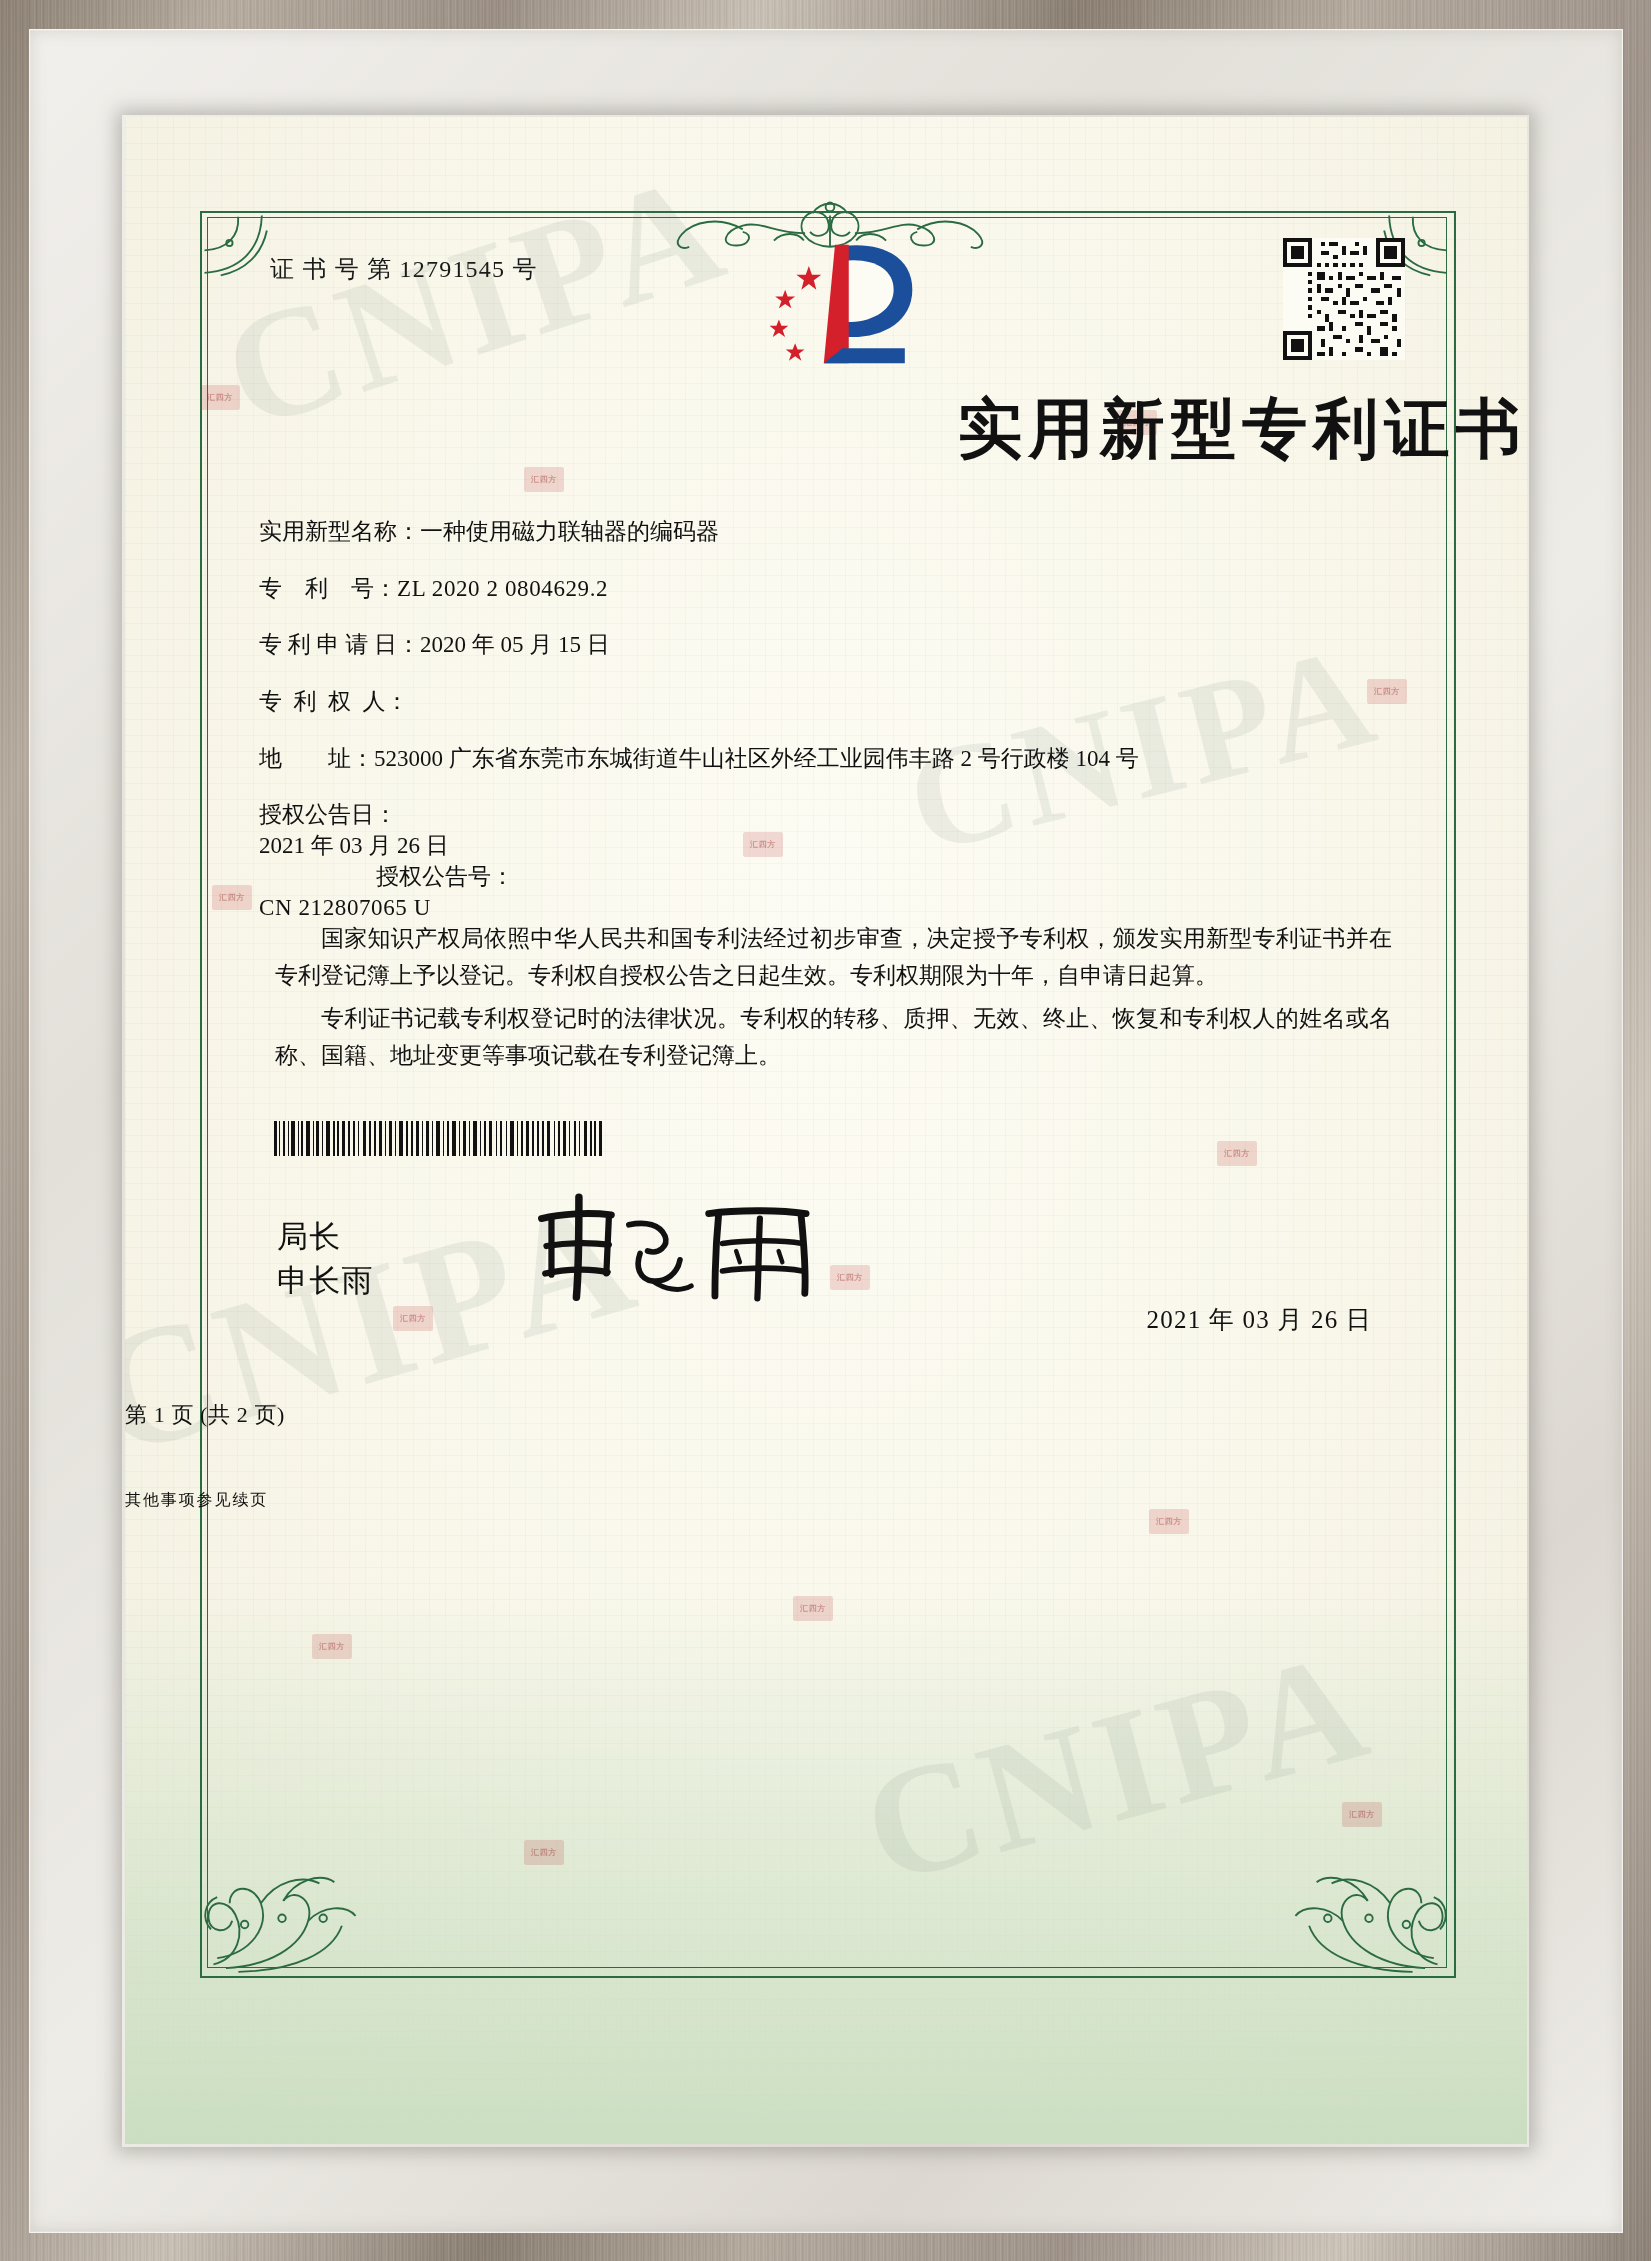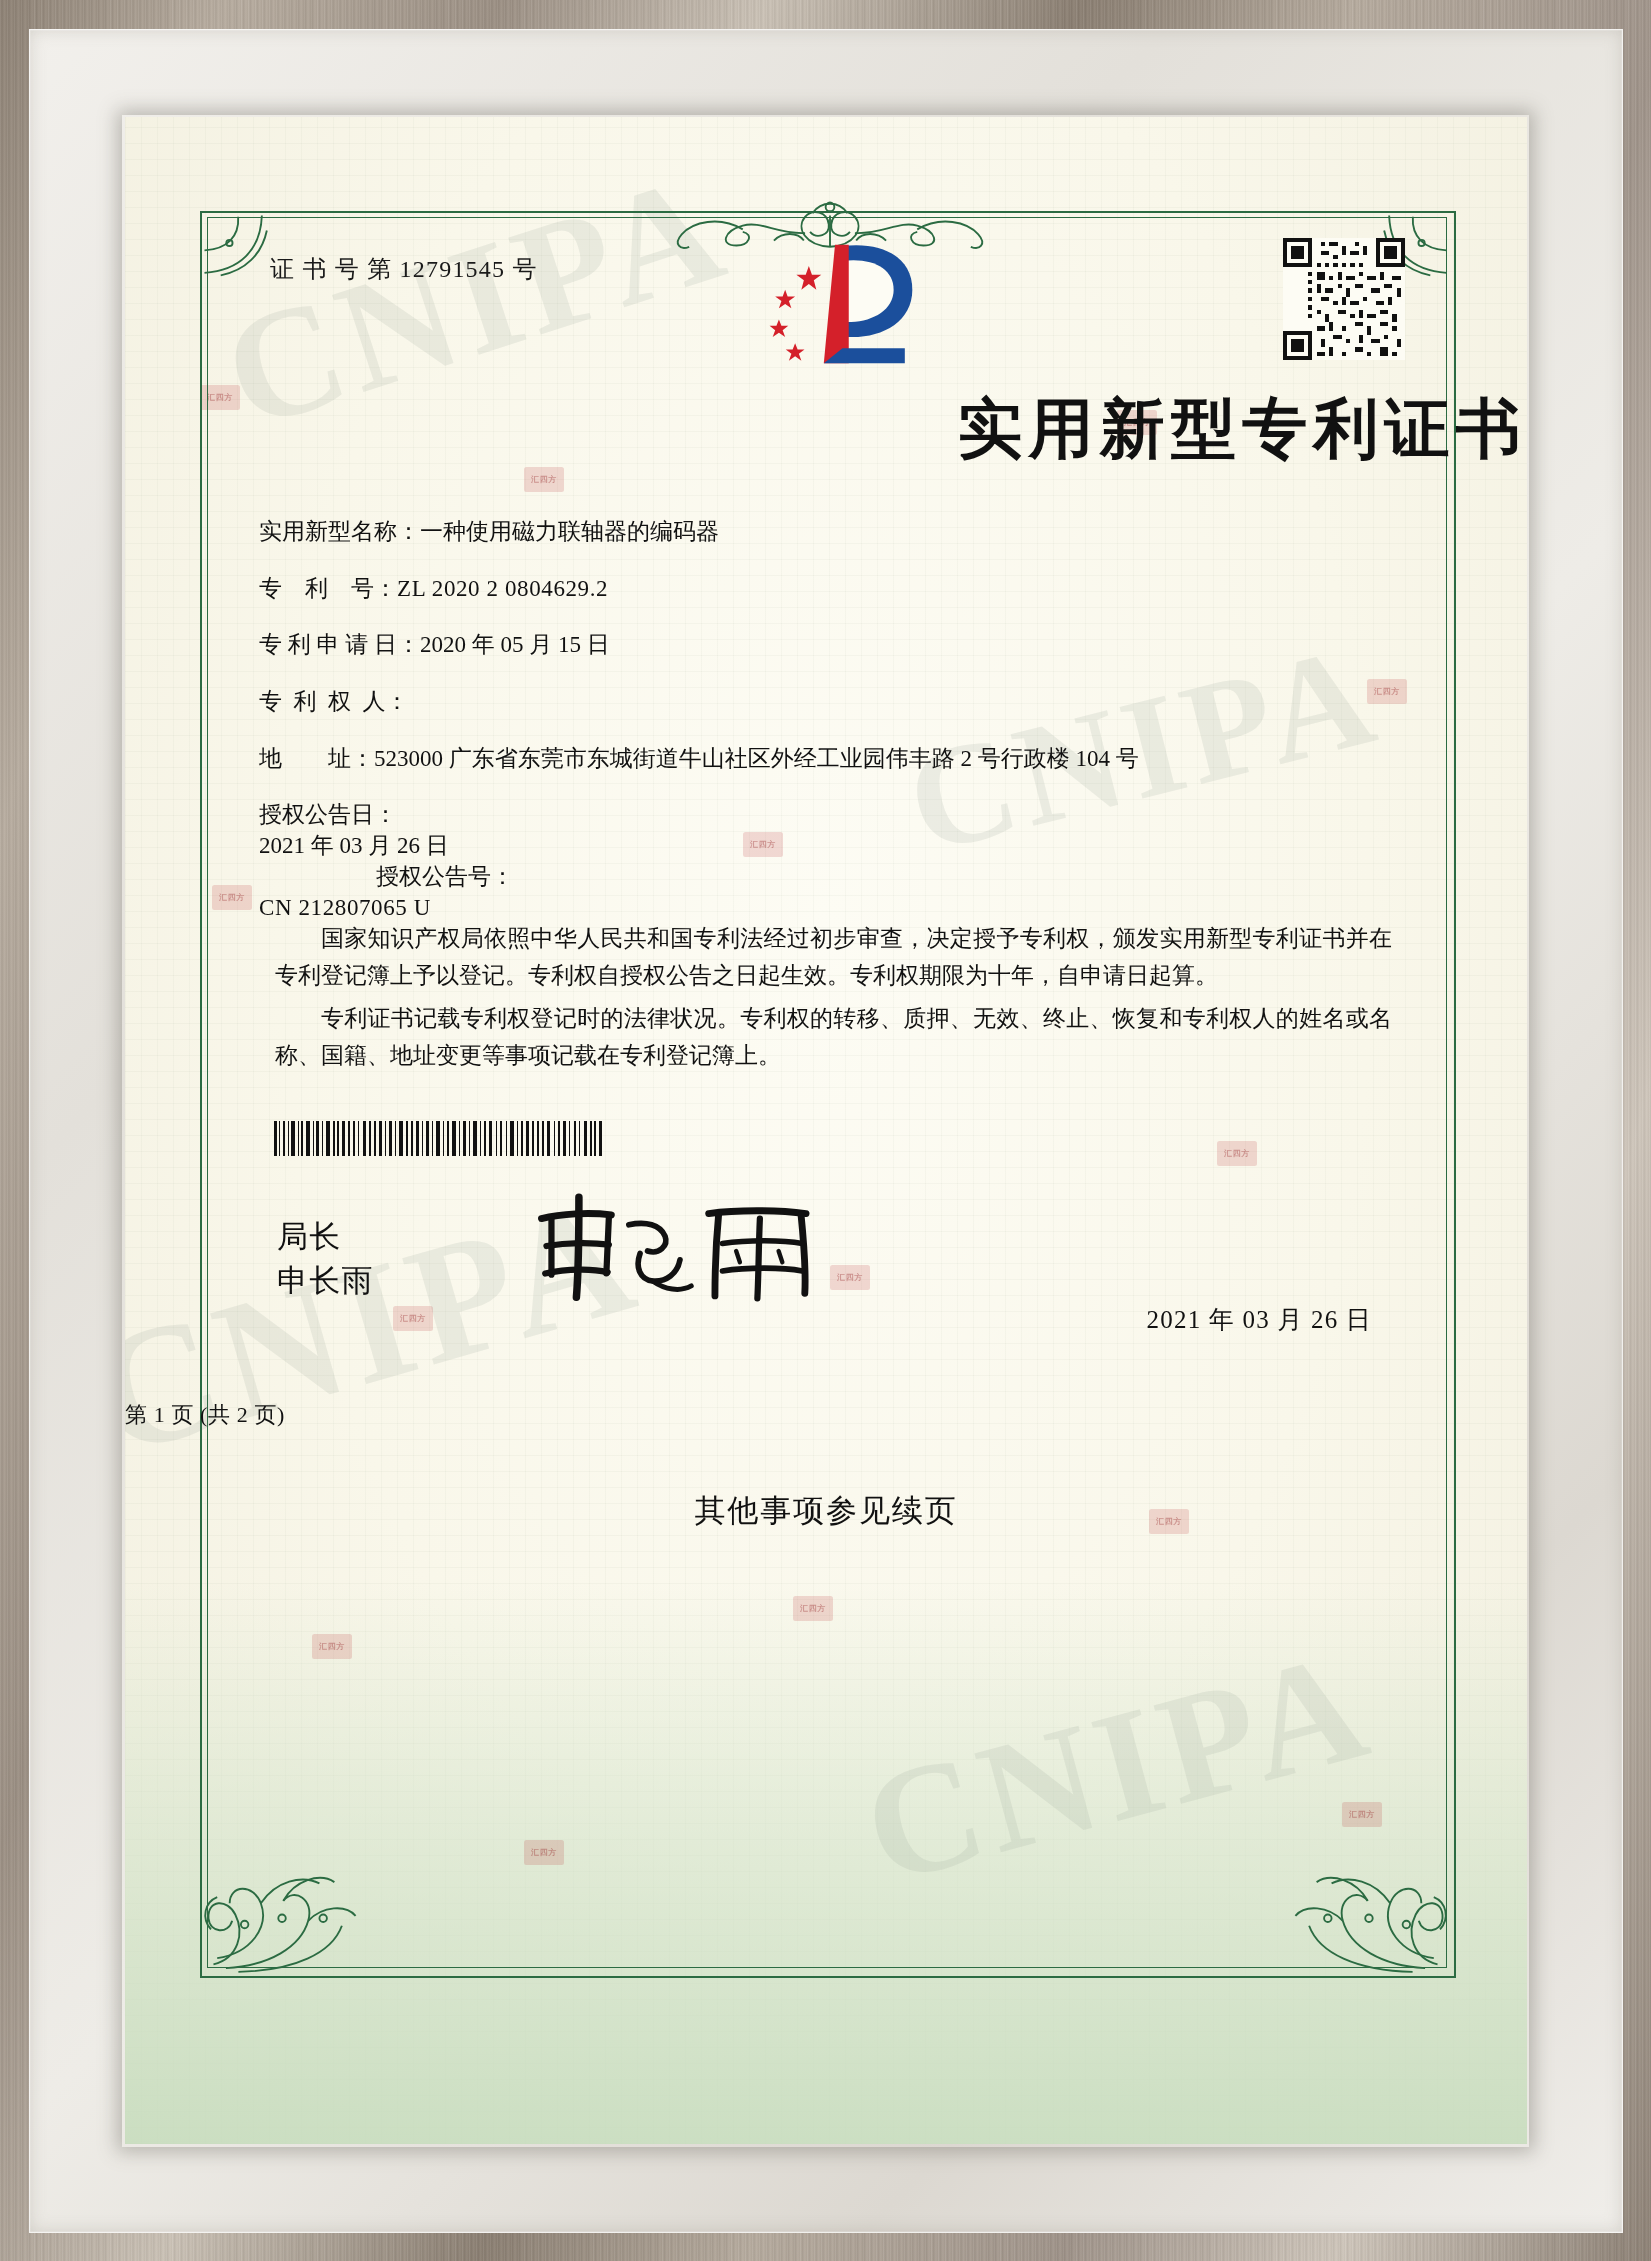--- a/index.html
+++ b/index.html
@@ -244,22 +244,21 @@
     width: 100%;
     font-size: 22px;
     color: #111;
     letter-spacing: 0.6px;
   }
   .footnote {
     position: absolute;
     left: 0;
     top: 1373px;
     width: 100%;
-    text-align: center;
-    font-size: 31px;
+    font-size: 16px;
     color: #111;
     letter-spacing: 1.9px;
   }
 </style>
 </head>
 <body>
 
 <div class="frame-outer"></div>
 <div class="frame-bevel-light"></div>
 <div class="frame-inner-shadow"></div>

